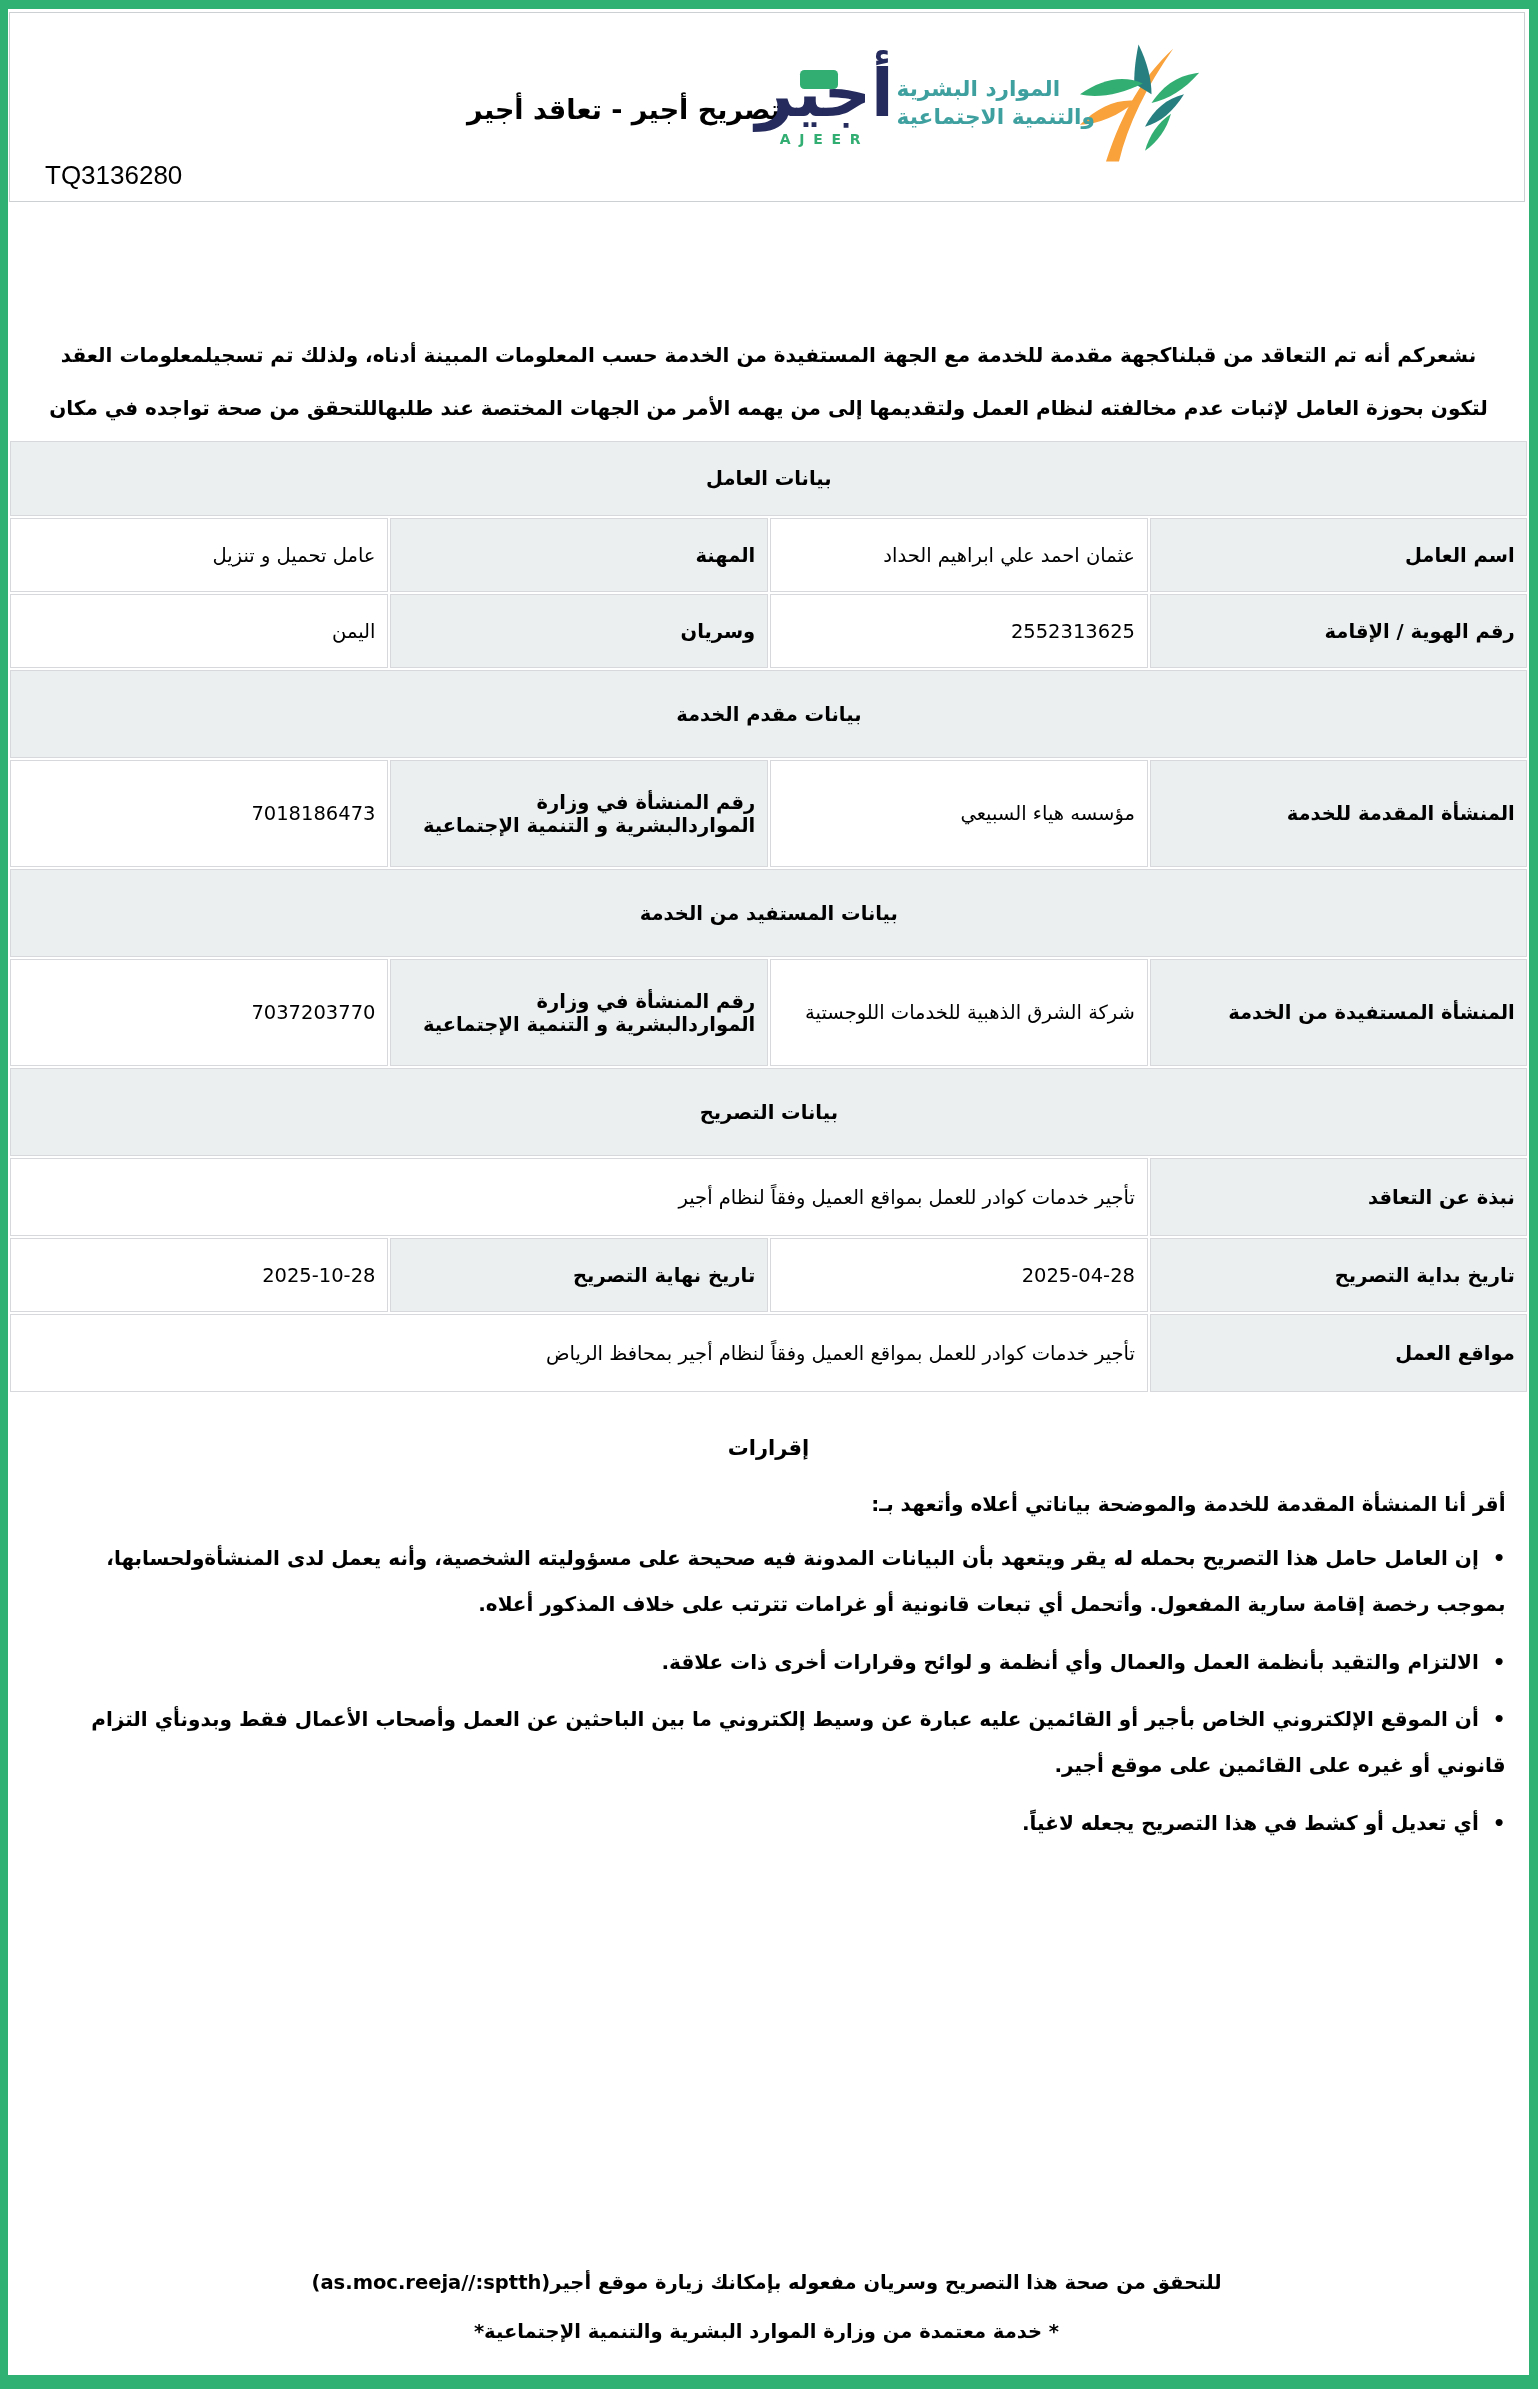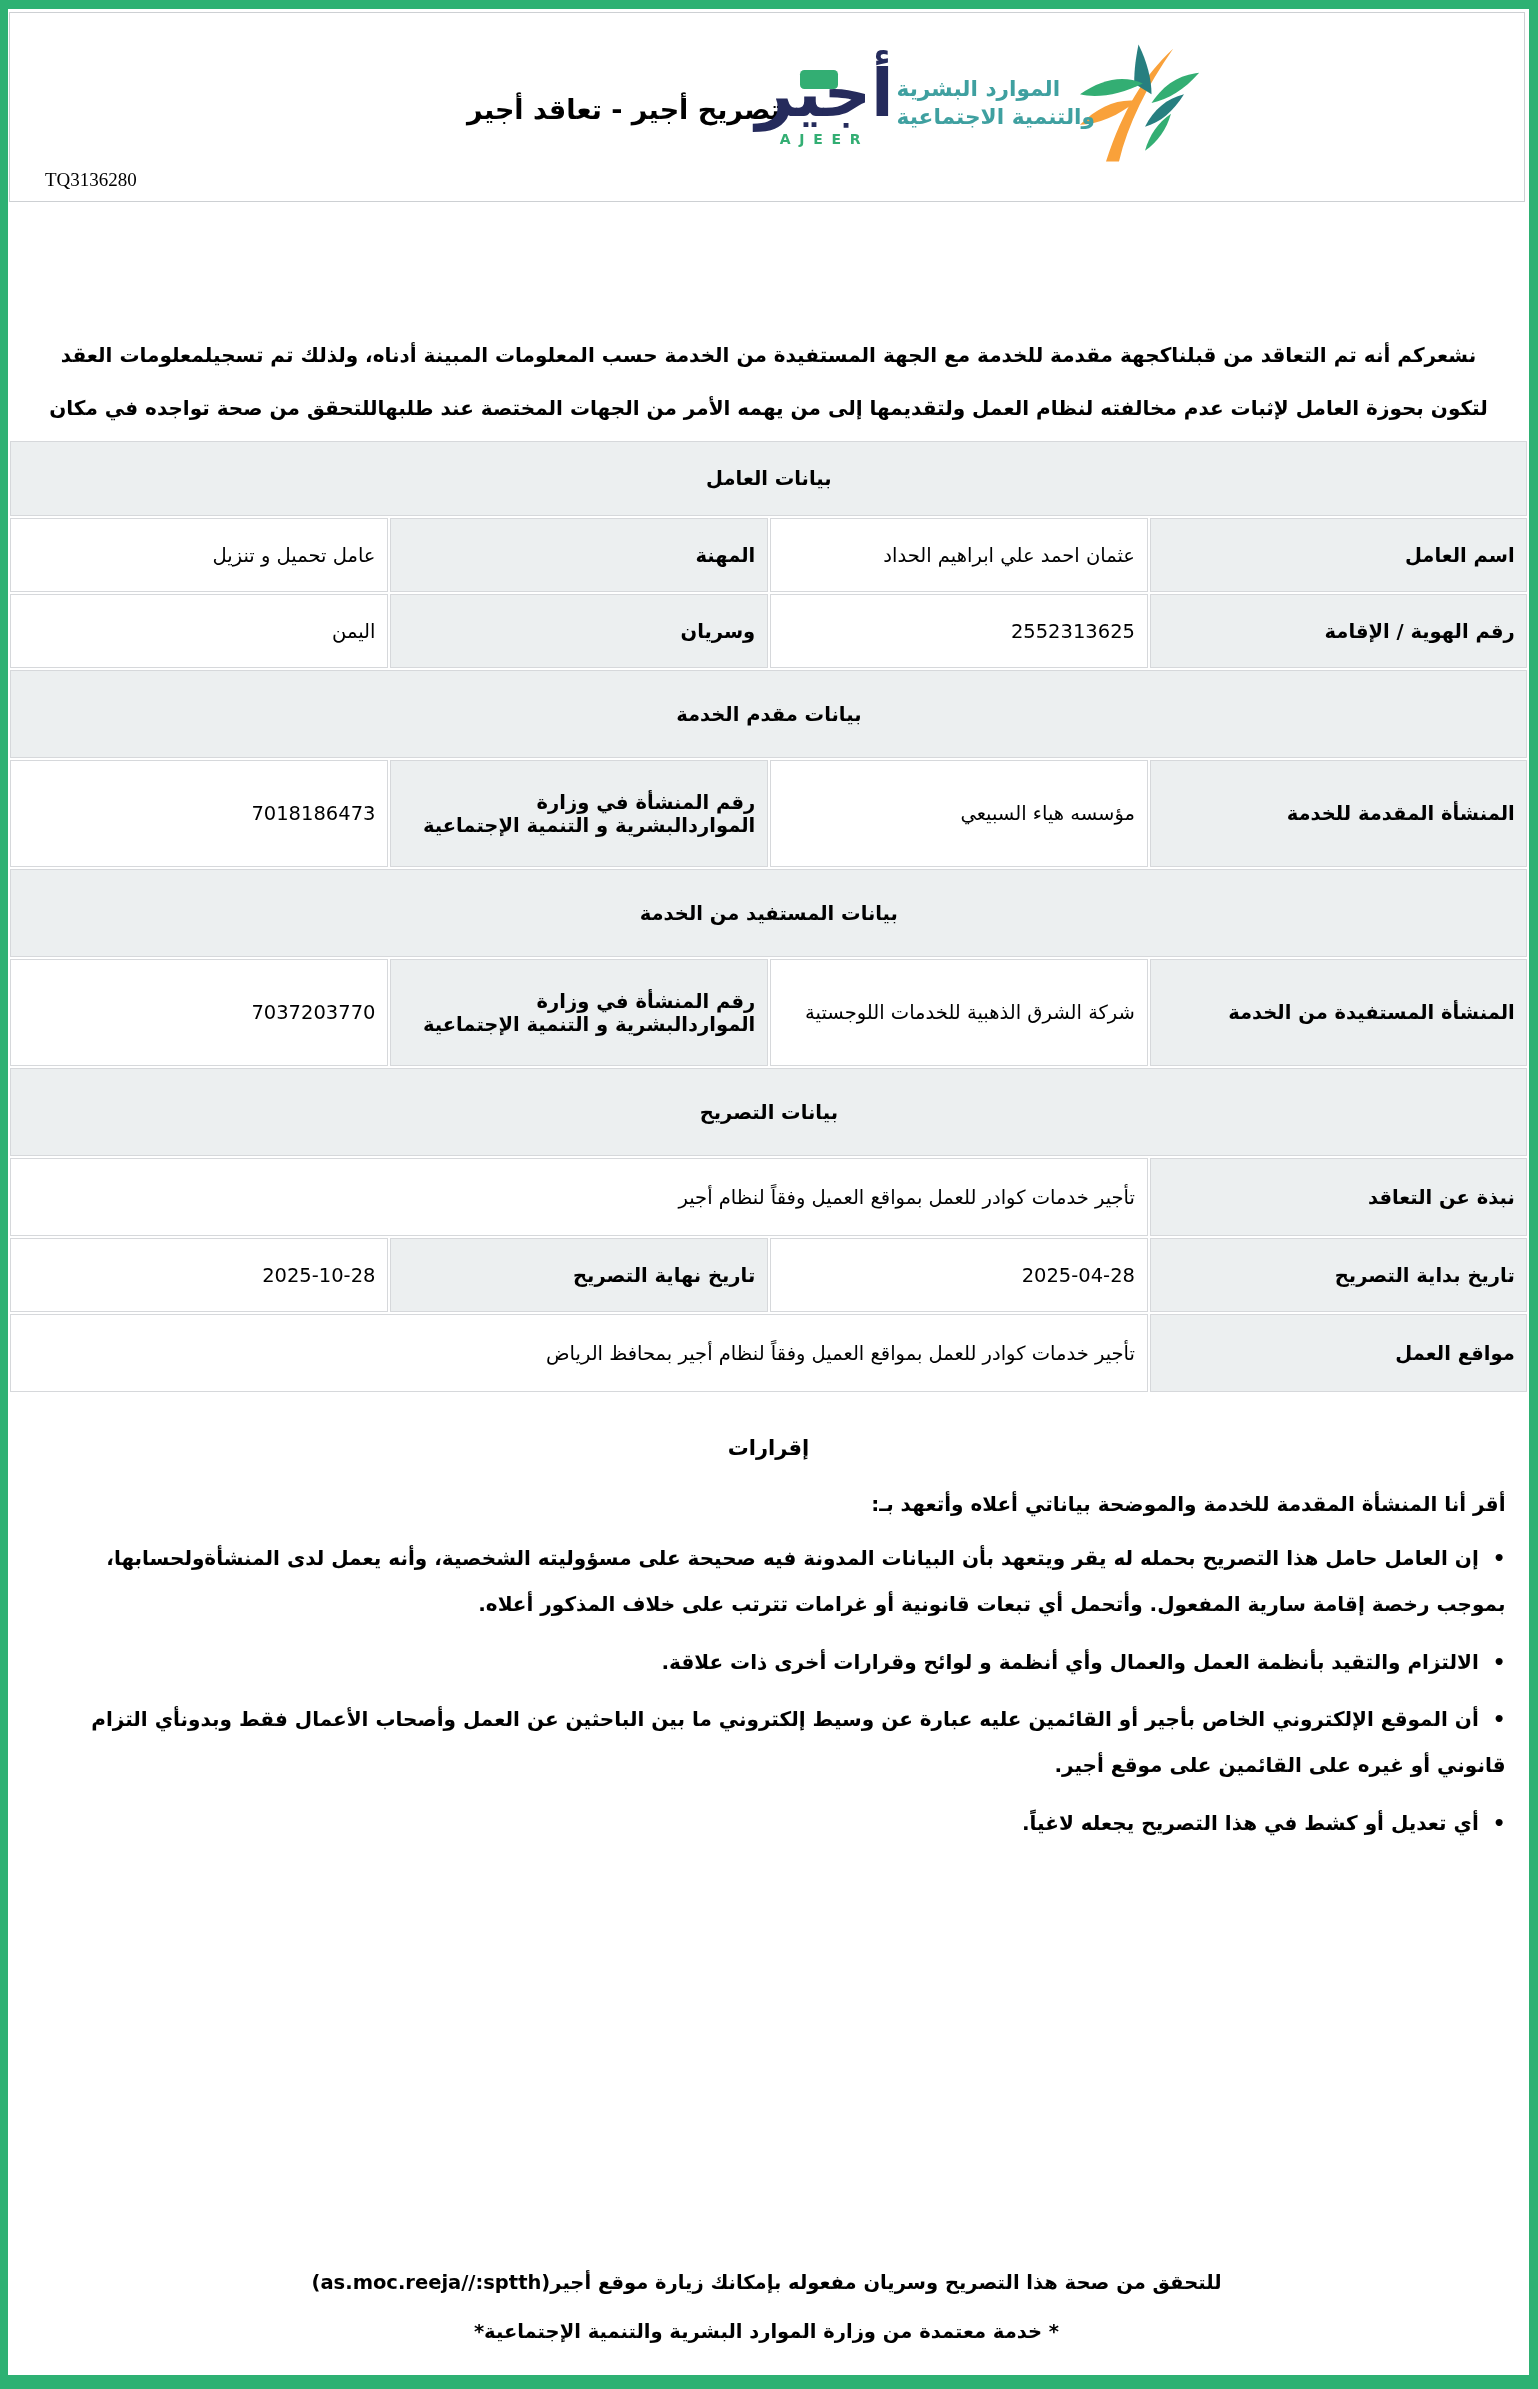--- a/index.html
+++ b/index.html
@@ -15,22 +15,22 @@
   .frame.top{left:0;top:0;width:1539px;height:9.4px;}
   .frame.left{left:0;top:0;width:8.7px;height:2389px;}
   .frame.right{right:0;top:0;width:8.7px;height:2389px;}
   .frame.bottom{left:0;bottom:0;width:1539px;height:14.4px;}
 
   
   .header-box{position:absolute;left:10px;top:12.3px;width:1516px;height:190px;
     border:1.4px solid var(--box-border);box-sizing:border-box;background:#fff;padding-left:20px;}
   .doc-title{position:absolute;left:0;top:81px;width:1228px;text-align:center;
     font-size:27px;font-weight:bold;}
-  .tq-number{position:absolute;left:35px;bottom:10px;font-family:Liberation Serif, serif;
-    font-size:19px;direction:ltr;text-align:center;}
+  .tq-number{position:absolute;left:35px;bottom:10px;font-family:Liberation Sans, sans-serif;
+    font-size:26px;direction:ltr;text-align:center;}
   .logos{position:absolute;top:21.7px;left:21.7px;right:311px;height:144px;}
   .ministry-logo{position:absolute;right:8.7px;top:2.9px;display:flex;flex-direction:row;align-items:center;}
   .ministry-symbol{width:131px;height:130px;margin-left:-21.7px;}
   .ministry-text{color:var(--teal);font-weight:bold;font-size:21.7px;line-height:27.4px;
     text-align:left;direction:rtl;}
   .ajeer-logo{position:absolute;right:311px;top:26px;width:155px;text-align:center;}
   .ajeer-word{position:relative;color:var(--navy);font-weight:bold;font-size:66px;line-height:66px;}
   .ajeer-chip{position:absolute;top:8.7px;left:53px;width:38px;height:19px;border-radius:4.3px;
     background:var(--logo-green);}
   .ajeer-latin{color:var(--logo-green);font-weight:bold;font-size:14px;letter-spacing:8.7px;

